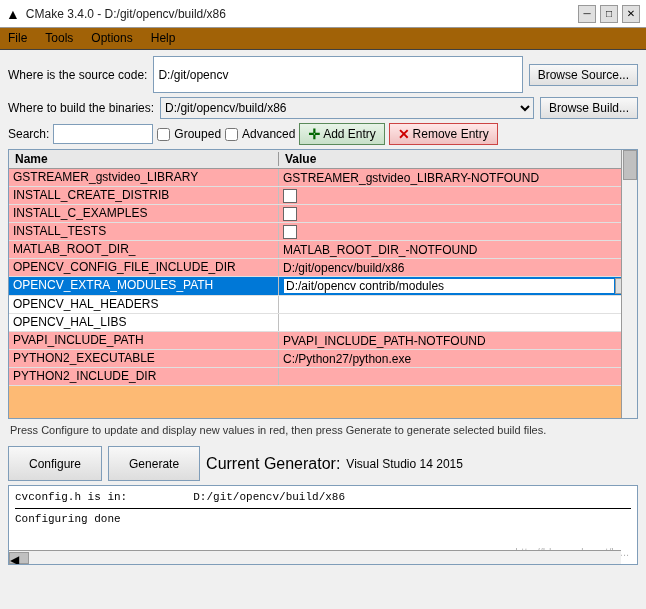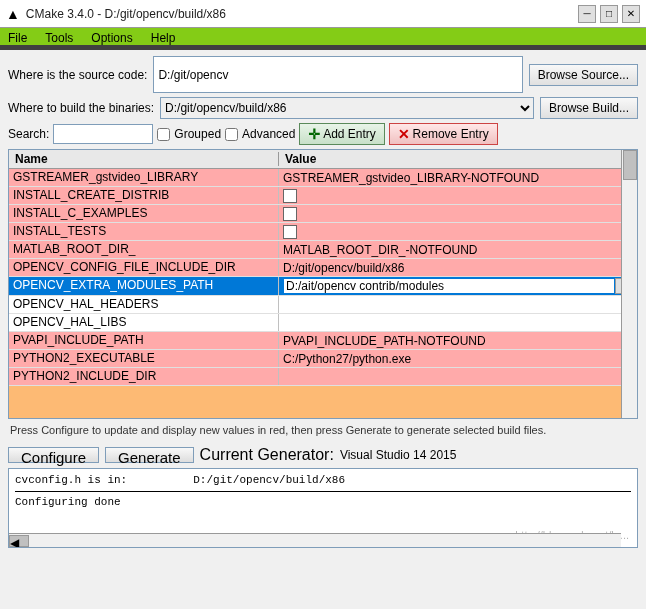--- a/index.html
+++ b/index.html
@@ -35,22 +35,22 @@
     }
     .title-btn {
       width: 18px; height: 18px;
       border: 1px solid #999;
       background: #e0e0e0;
       cursor: pointer;
       display: flex; align-items: center; justify-content: center;
       font-size: 10px;
     }
     .menu-bar {
-      background: #84cc16;
-      border-bottom: 5px solid #404040;
+      background: #a16207;
+      border-bottom: 1px solid #404040;
       display: flex;
       padding: 2px 4px;
       gap: 10px;
       height: 22px;
     }
     .menu-item {
       font-size: 12px;
       color: #000;
       cursor: pointer;
       padding: 1px 4px;
@@ -228,26 +228,26 @@
       padding: 4px 2px;
       line-height: 1.4;
     }
     .bottom-buttons {
       display: flex;
       align-items: center;
       gap: 6px;
       margin: 4px 0;
     }
     .action-btn {
-      height: 16px;
-      padding: 1px 12px;
+      height: 35px;
+      padding: 1px 20px;
       border: 1px solid #7f9db9;
       background: linear-gradient(to bottom, #f8f8f8, #ddd);
       cursor: pointer;
-      font-size: 15px;
+      font-size: 12px;
     }
     .generator-label {
       font-size: 16px;
       color: #000;
     }
     .generator-value {
       font-size: 12px;
       color: #000;
       flex: 1;
     }

